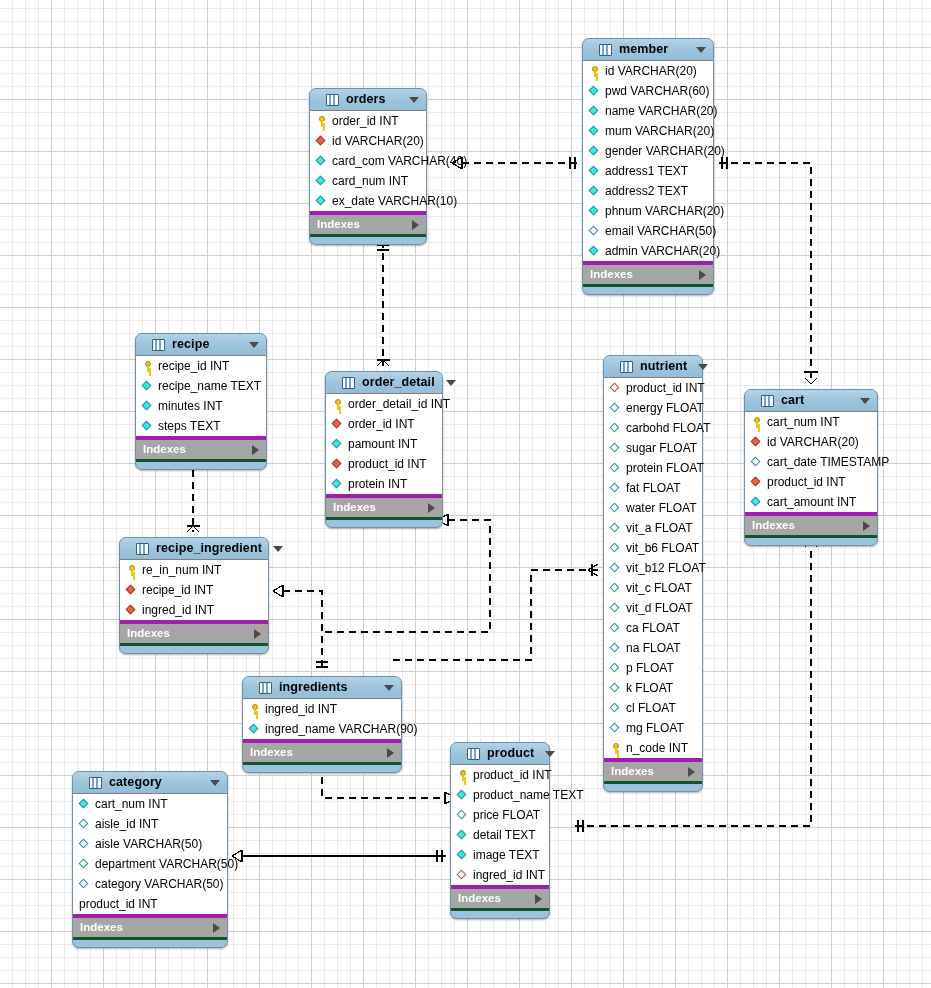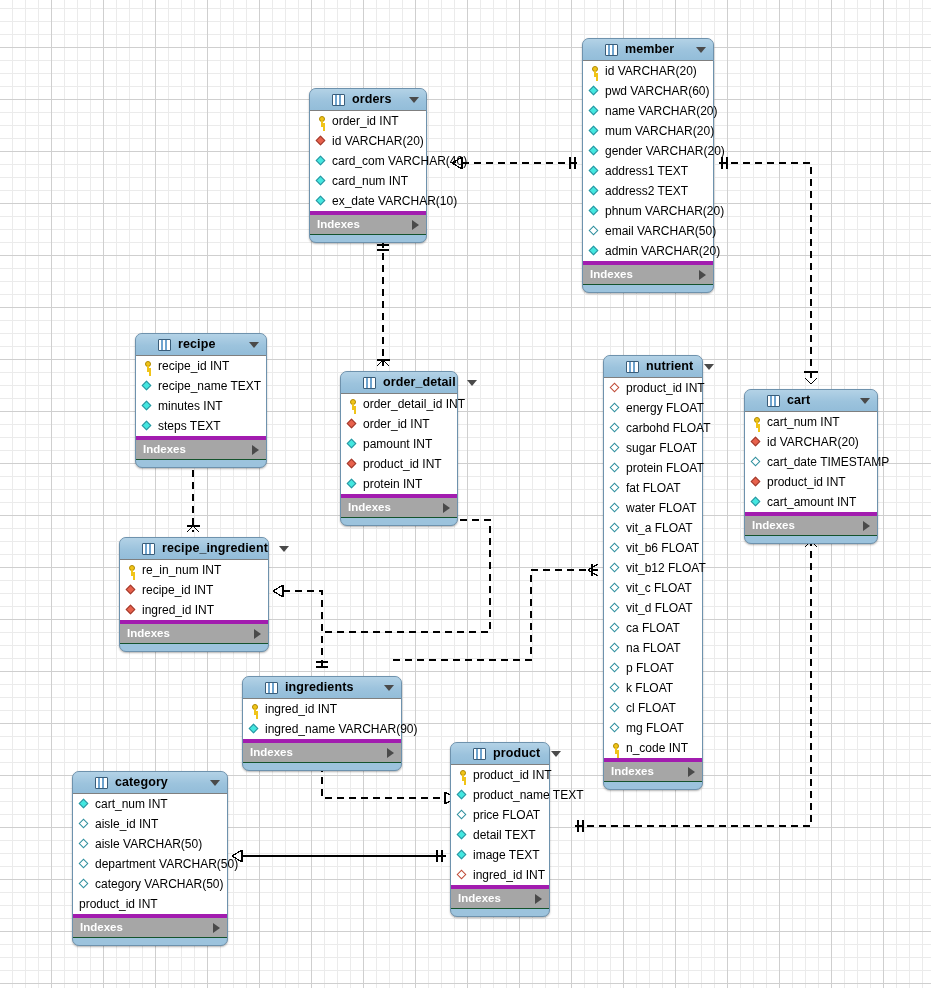--- a/index.html
+++ b/index.html
@@ -47,21 +47,21 @@
     background: #9cc3dd;
     border: 1px solid #6e92ad;
     border-radius: 7px;
     box-shadow: 0 1px 2px rgba(0,0,0,.30);
     padding: 0 0 7px 0;
     font-size: 12px;
   }
   .tbl-hd {
     height: 21px;
     line-height: 21px;
-    padding: 0 7px 0 22px;
+    padding: 0 7px 0 16px;
     display: flex;
     align-items: center;
     gap: 7px;
     border-top-left-radius: 6px;
     border-top-right-radius: 6px;
     background: linear-gradient(to bottom, #b3d2e6 0%, #9cc3dd 55%, #93bdd9 100%);
   }
   .tbl-ico {
     width: 13px; height: 12px;
     border: 1px solid #3a5d79;
@@ -164,21 +164,21 @@
     height: 19px;
     line-height: 19px;
     background: #a6a6a6;
     color: #ffffff;
     font-weight: bold;
     font-size: 11.5px;
     padding: 0 7px;
     display: flex;
     align-items: center;
     justify-content: space-between;
-    border-bottom: 1px solid #14532d;
+    border-bottom: 3px solid #14532d;
   }
   .tbl-idx .tri {
     width: 0; height: 0;
     border-top: 5px solid transparent;
     border-bottom: 5px solid transparent;
     border-left: 7px solid #4a4a4a;
   }
 </style>
 </head>
 <body>
@@ -368,21 +368,21 @@
           <div class="col">
             <span class="m dia"></span>
             <span class="lbl">steps TEXT</span>
           </div>
         </div>
         <div class="tbl-idx">
           <span>Indexes</span>
           <span class="tri"></span>
         </div>
       </div>
-      <div class="tbl" style="left: 340px; top: 371px; width: 118px;">
+      <div class="tbl" style="left: 325px; top: 371px; width: 118px;">
         <div class="tbl-hd">
           <span class="tbl-ico"></span>
           <span class="tbl-name">order_detail</span>
           <span class="caret"></span>
         </div>
         <div class="tbl-body">
           <div class="col">
             <span class="m key"></span>
             <span class="lbl">order_detail_id INT</span>
           </div>

